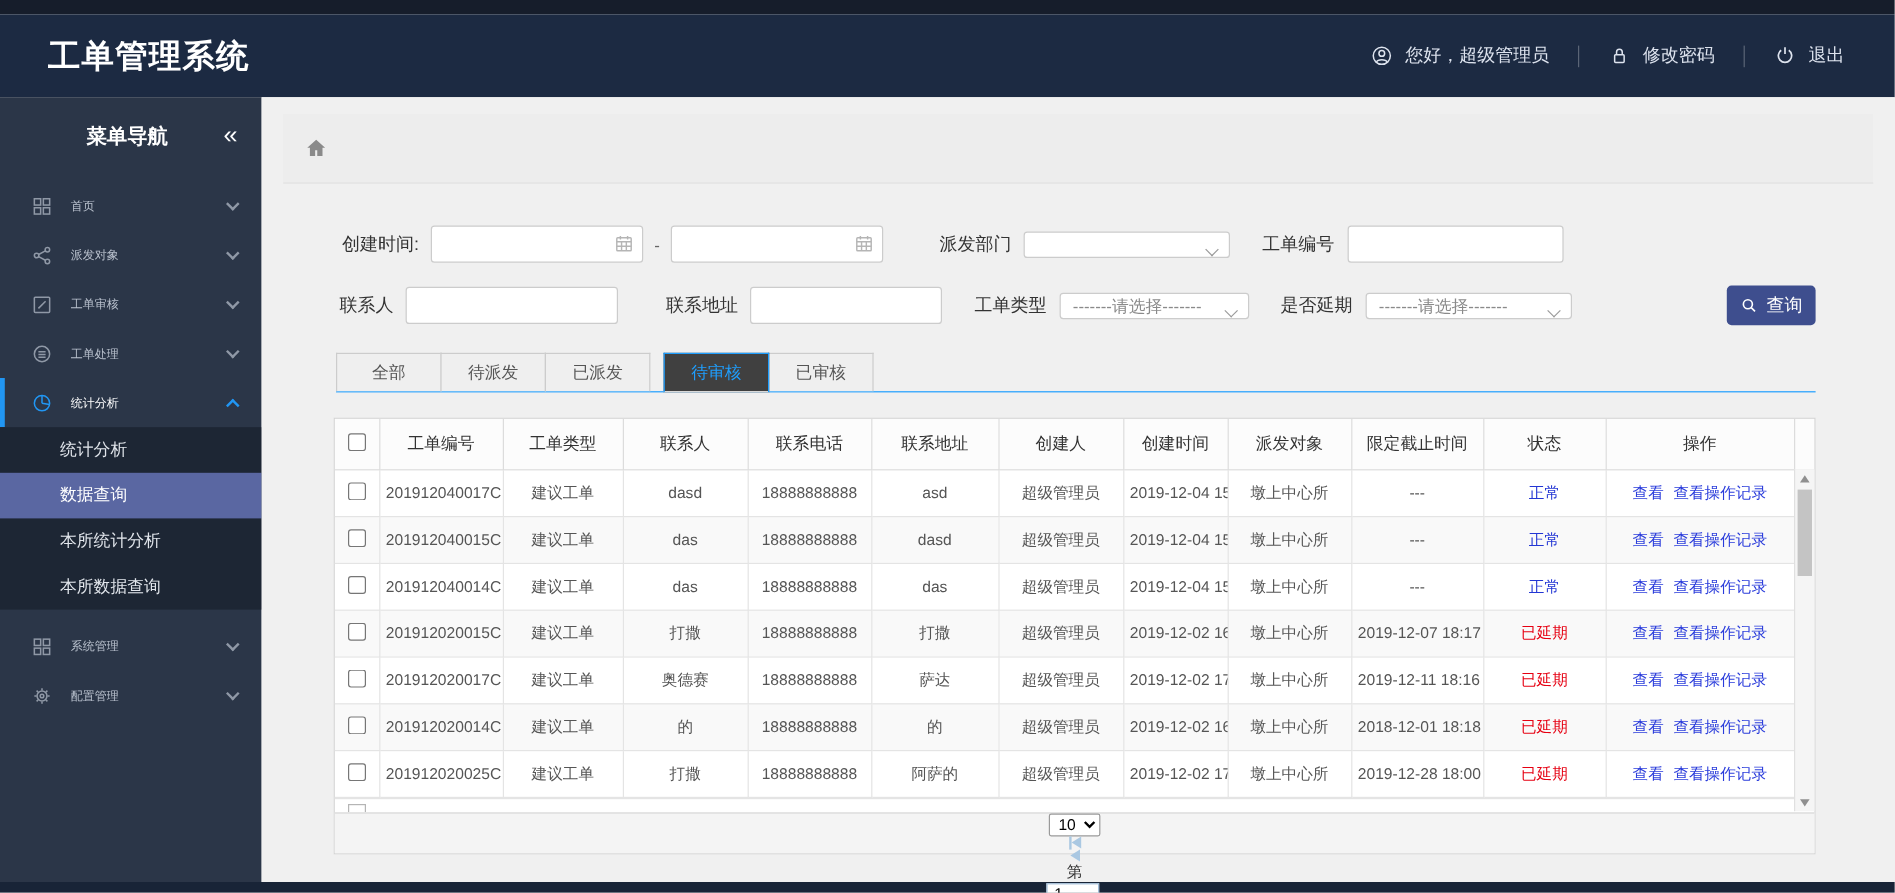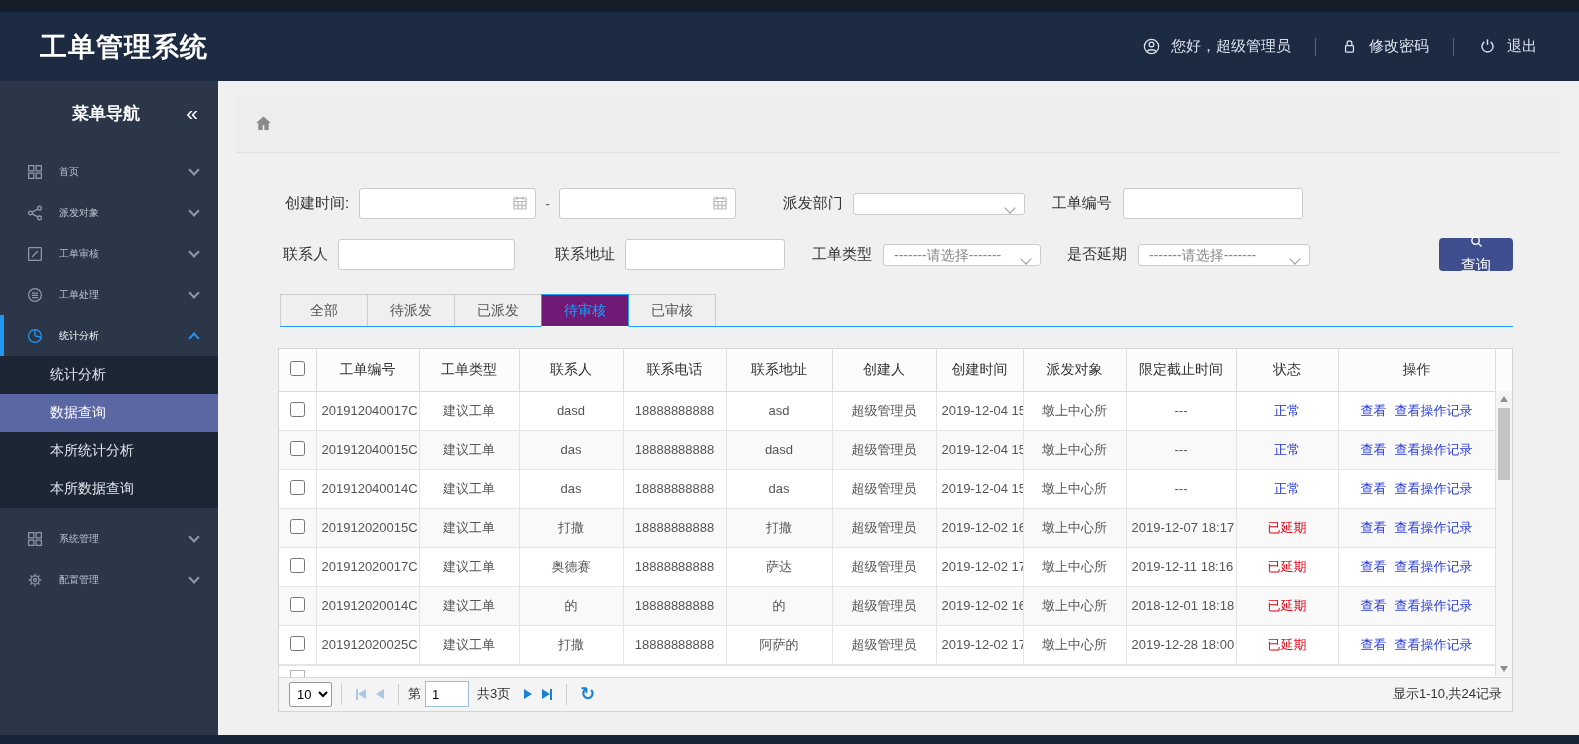--- a/index.html
+++ b/index.html
@@ -45,27 +45,27 @@
   .f-row + .f-row { margin-top:19px; }
   .f-label { color:#333; font-size:15px; white-space:nowrap; }
   .inp { height:31px; border:1px solid #ccc; border-radius:3px; background:#fff; font-size:14px; padding:0 8px; color:#333; outline:none; }
   .date-wrap { position:relative; }
   .date-wrap .inp { width:177px; padding-right:32px; }
   .cal-ico { position:absolute; right:7px; top:6px; width:18px; height:18px; }
   .sel-wrap { position:relative; display:inline-block; }
   .sel { appearance:none; -webkit-appearance:none; height:22px; border:1px solid #ccc; border-radius:3px; background:#fff; color:#8a8a8a; font-size:14px; padding:0 28px 0 10px; outline:none; width:172px; }
   .sel-wrap::after { content:""; position:absolute; right:11px; top:11px; width:7px; height:7px; border-right:1.6px solid #9a9a9a; border-bottom:1.6px solid #9a9a9a; transform:rotate(45deg); pointer-events:none; }
   .dash { margin:0 9px; color:#666; }
-  .search-btn { margin-left:auto; margin-right:66px; width:74px; height:33px; background:#3e4e8e; color:#fff; border:none; border-radius:4px; font-size:15px; display:flex; align-items:center; justify-content:center; gap:7px; cursor:pointer;flex-direction:column; }
+  .search-btn { margin-left:auto; margin-right:66px; width:74px; height:33px; background:#3e4e8e; color:#fff; border:none; border-radius:4px; font-size:15px; display:flex; align-items:center; justify-content:center; gap:7px; cursor:pointer; }
   .mag-ico { width:15px; height:15px; }
 
   
   .tabs-wrap { margin:23px 0 0 62px; width:1233px; display:flex; border-bottom:1px solid #1e9fff; }
   .tab { width:88px; height:32px; line-height:31px; text-align:center; background:#efefef; border:1px solid #ccc; border-bottom:none; color:#555; font-size:14px; cursor:pointer; margin-right:-1px; }
-  .tab.active { background:#701a75; border:1px solid #1e9fff; border-bottom:1px solid #fff; color:#1e9fff; position:relative; z-index:2; margin-bottom:-1px; height:33px; }
+  .tab.active { background:#404040; border:1px solid #1e9fff; border-bottom:1px solid #fff; color:#1e9fff; position:relative; z-index:2; margin-bottom:-1px; height:33px;margin-left:12px; }
 
   
   .panel { margin:21px 0 0 60px; width:1235px; border:1px solid #d4d4d4; background:#fff; position:relative; }
   table { border-collapse:collapse; table-layout:fixed; width:1233px; }
   th { height:42px; background:#fcfcfc; font-weight:normal; color:#333; font-size:14px; border:1px solid #dcdcdc; border-top:none; white-space:nowrap; overflow:hidden; }
   th:first-child { border-left:none; } th:last-child { border-right:none; }
   td { height:39px; font-size:13px; color:#555; border:1px solid #e4e4e4; border-top:none; text-align:center; white-space:nowrap; overflow:hidden; padding:0 5px; }
   td:first-child { border-left:none; } td:last-child { border-right:none; }
   tr.even td { background:#f9f9f9;margin-left:32px; }
   input[type=checkbox] { width:15px; height:15px; cursor:pointer; }
@@ -80,21 +80,21 @@
 
   
   .vscroll { position:absolute; top:42px; right:0; width:17px; height:285px; background:#f5f5f5; border-left:1px solid #e0e0e0; display:flex; flex-direction:column; align-items:center; }
   .sc-btn { height:15px; width:100%; display:flex; align-items:center; justify-content:center; cursor:pointer; }
   .tri-up { width:0; height:0; border-left:4px solid transparent; border-right:4px solid transparent; border-bottom:6px solid #8f8f8f; }
   .tri-down { width:0; height:0; border-left:4px solid transparent; border-right:4px solid transparent; border-top:6px solid #8f8f8f; }
   .sc-thumb { width:12px; height:72px; background:#c4c4c4; margin-top:2px; cursor:grab; }
   .sc-spacer { flex:1; }
 
   
-  .pager { height:34px; background:#f4f4f4; border-top:1px solid #d8d8d8; display:flex; align-items:center; padding:0 10px 0 10px; font-size:13px; color:#333; }
+  .pager { height:34px; background:#f4f4f4; border-top:1px solid #d8d8d8; display:flex; align-items:center; padding:0 10px 0 10px; font-size:13px; color:#333;flex-direction:column; }
   .size-sel { height:25px; border:1px solid #9a9a9a; border-radius:2px; background:#fff; font-size:13px; padding:0 3px; outline:none; }
   .pg-sep { width:1px; height:21px; background:#ccc; margin:0 9px; }
   .pg-btn { display:inline-flex; align-items:center; margin:0 5px; cursor:pointer; }
   .tl { width:0; height:0; border-top:5px solid transparent; border-bottom:5px solid transparent; border-right:8px solid #1b82d2; }
   .tr2 { width:0; height:0; border-top:5px solid transparent; border-bottom:5px solid transparent; border-left:8px solid #1b82d2; }
   .bar { width:2px; height:11px; background:#1b82d2; }
   .pg-btn.disabled .tl, .pg-btn.disabled .tr2 { border-right-color:#aac8e2; border-left-color:#aac8e2; }
   .pg-btn.disabled .tl { border-right-color:#aac8e2; }
   .pg-btn.disabled .bar { background:#aac8e2; }
   .page-input { width:44px; height:26px; border:1px solid #a0bcd8; background:#fff; font-size:13px; text-align:left; padding-left:6px; margin:0 8px 0 4px; outline:none; }

